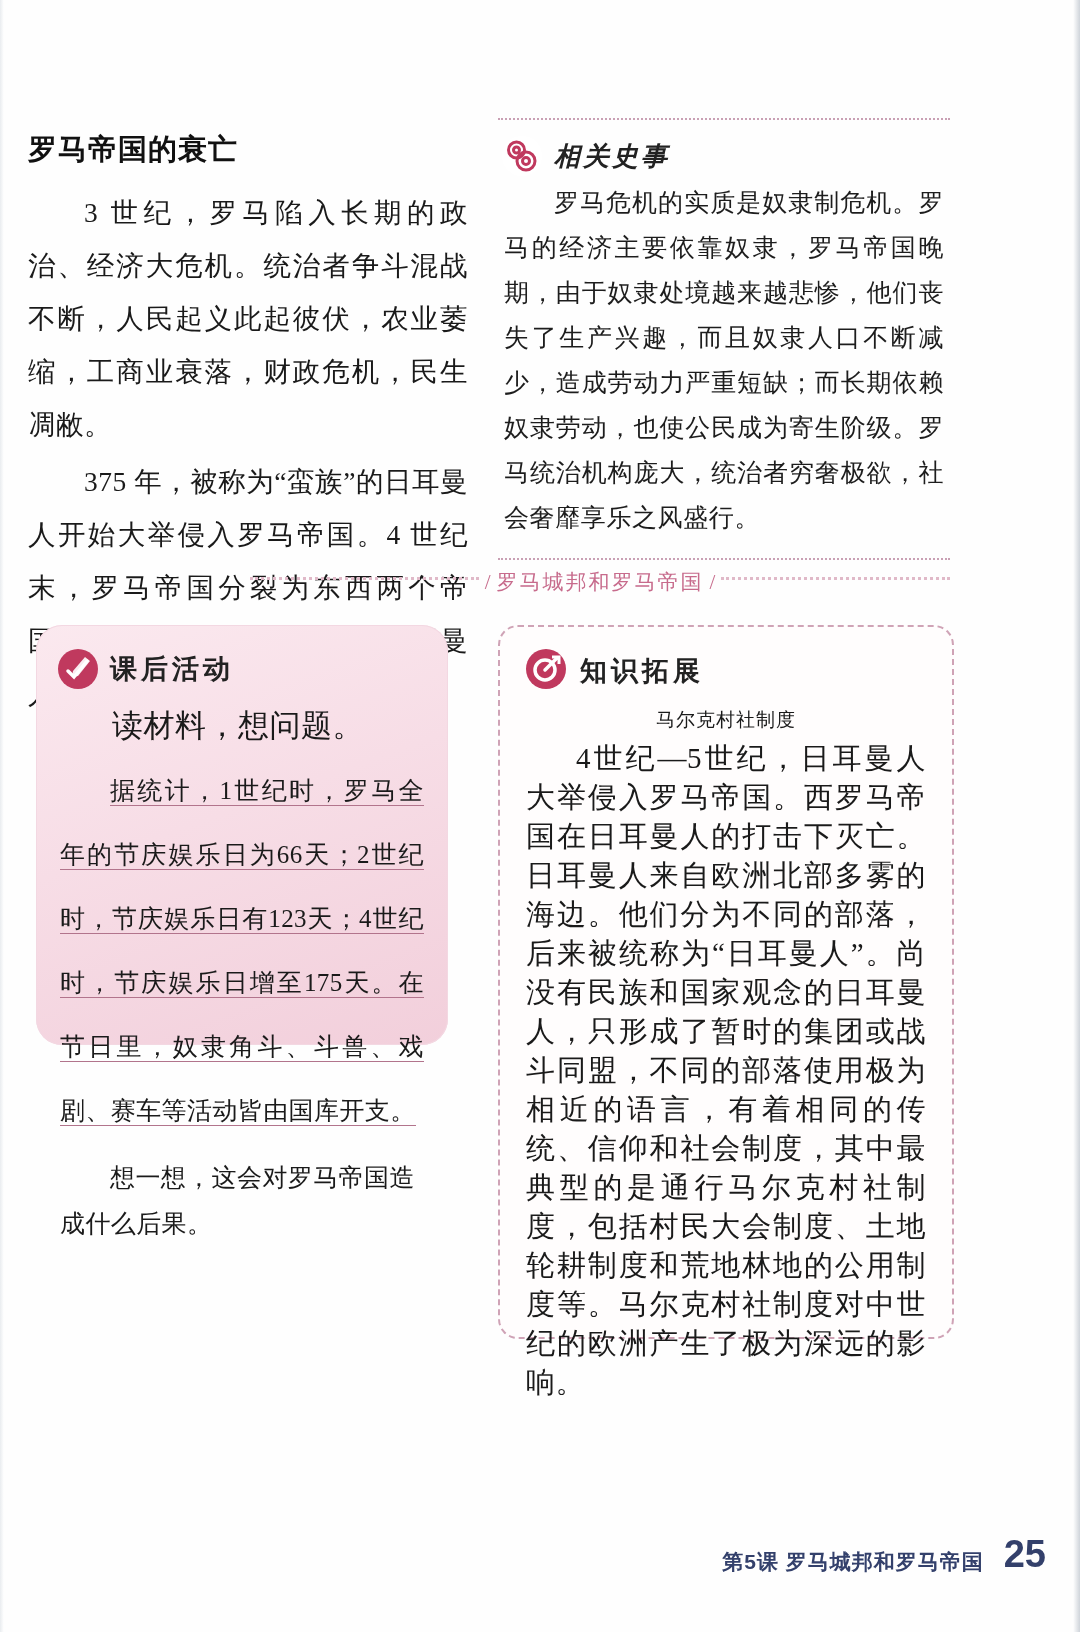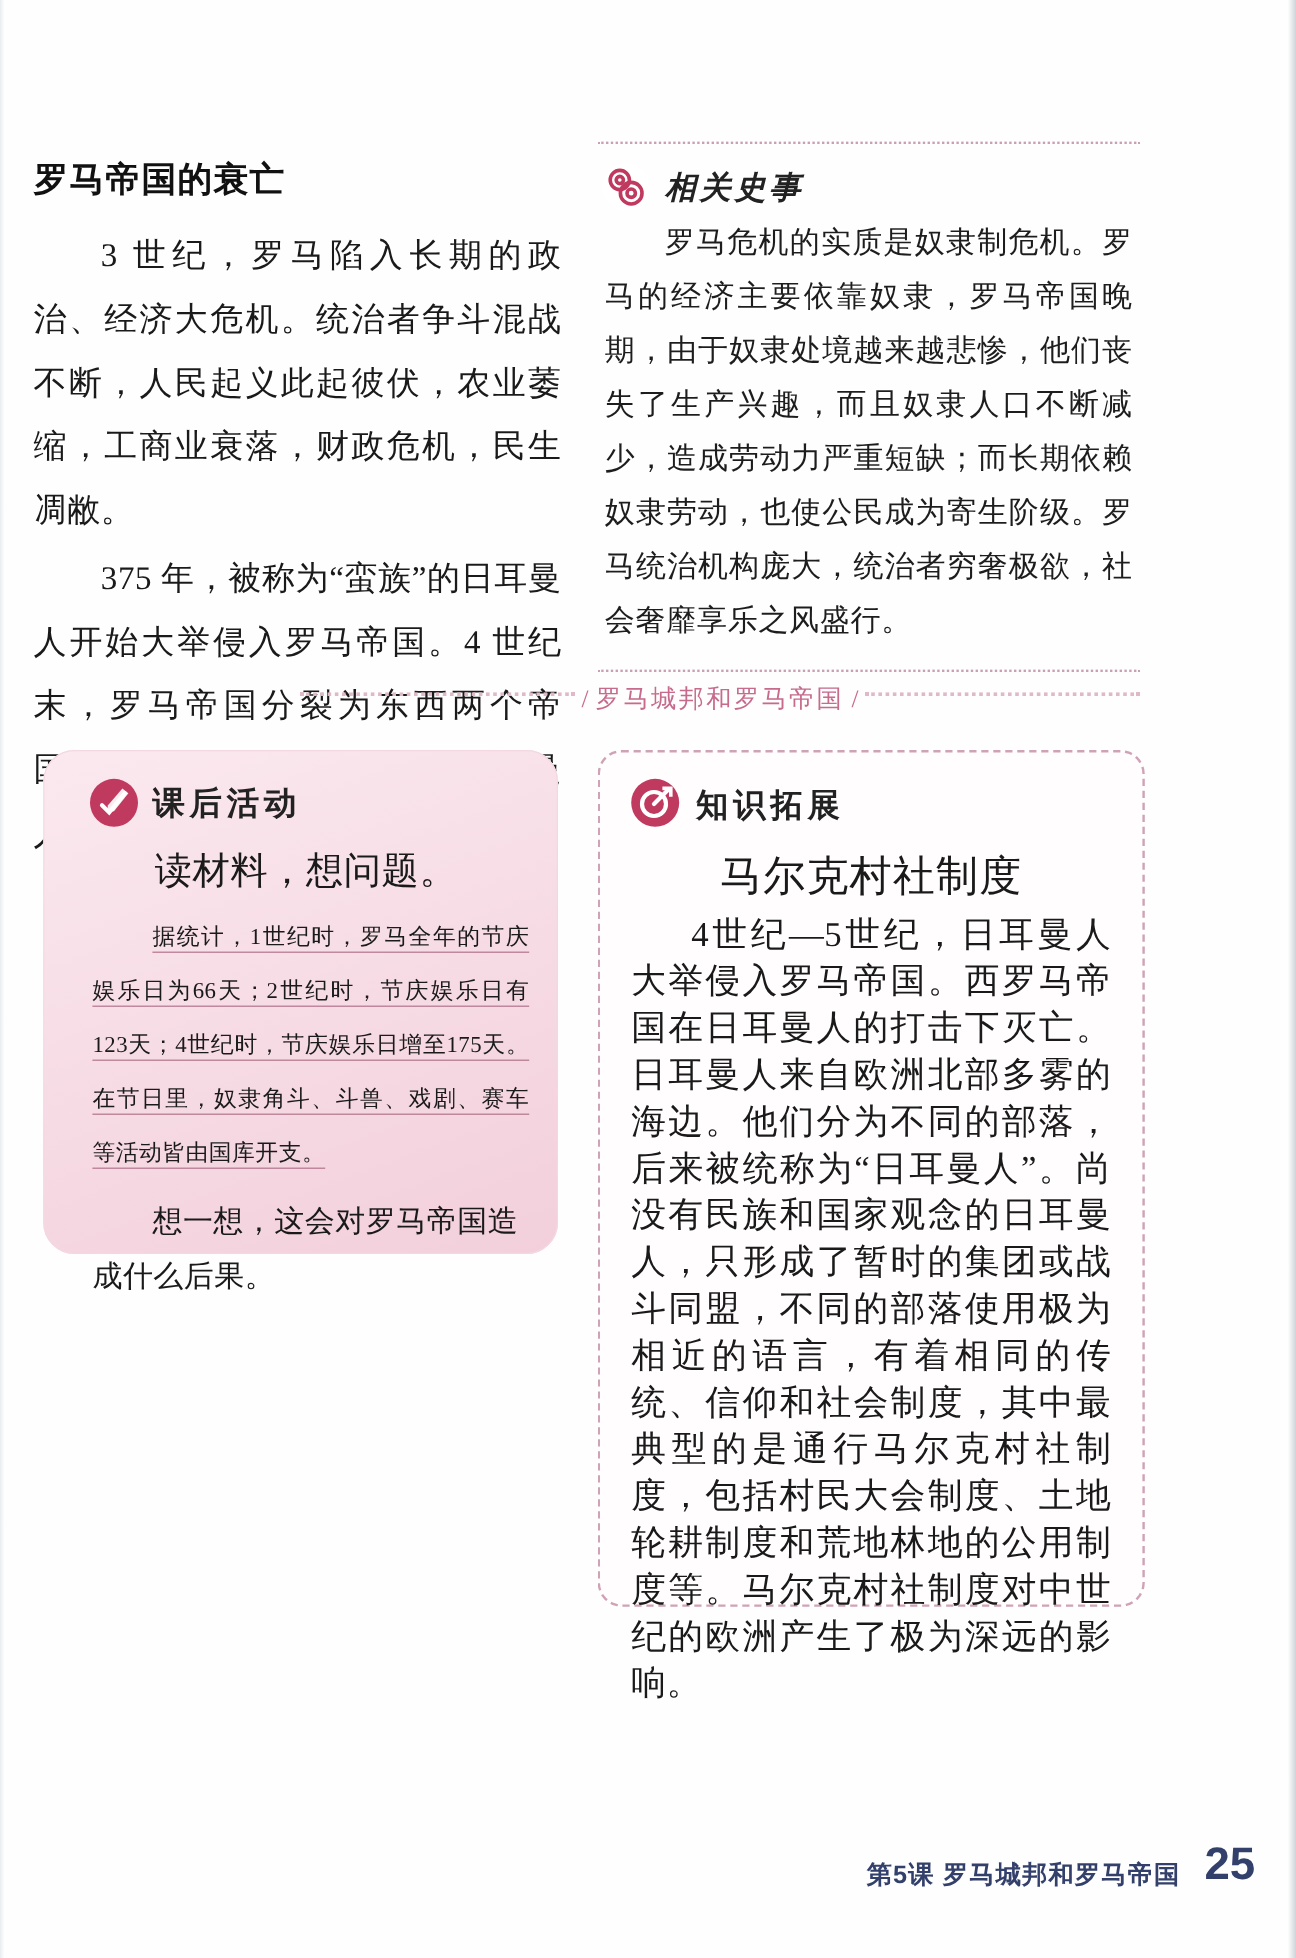--- a/index.html
+++ b/index.html
@@ -118,21 +118,20 @@
   
   .activity-card {
     position: absolute;
     left: 36px;
     top: 625px;
     width: 412px;
     height: 420px;
     border-radius: 26px;
     background: linear-gradient(160deg,#fbe9ef 0%, #f7dde6 45%, #f2cfdb 100%);
     box-shadow: 0 0 0 1px #f3d8e2 inset;
-    padding-left: 17px;
   }
   .activity-head {
     display: flex;
     align-items: center;
     gap: 12px;
     margin: 24px 0 0 22px;
   }
   .activity-head .title {
     font-family: "Liberation Sans", "DejaVu Sans", sans-serif;
     font-weight: bold;
@@ -146,22 +145,22 @@
   }
   .act-line {
     font-size: 31px;
     line-height: 46px;
     margin: 14px 26px 0 26px;
     text-indent: 50px;
     letter-spacing: 0.5px;
   }
   .act-quote {
     margin: 10px 24px 0 24px;
-    font-size: 19px;
-    line-height: 45px;
+    font-size: 25px;
+    line-height: 64px;
     text-indent: 50px;
     text-align: justify;
     letter-spacing: 0.4px;
     position: relative;
   }
   .act-quote .ul {
     border-bottom: 1px solid #b2748c;
     padding-bottom: 1px;
   }
   .act-final {
@@ -192,21 +191,21 @@
   .ext-head .title {
     font-family: "Liberation Sans", "DejaVu Sans", sans-serif;
     font-weight: bold;
     font-size: 27px;
     letter-spacing: 4px;
     color: #222;
   }
   .icon-ext { background: #c0395e; }
   .ext-subtitle {
     text-align: center;
-    font-size: 35px;
+    font-size: 19px;
     letter-spacing: 1px;
     margin: 18px 0 2px 0;
   }
   .ext-text {
     margin: 6px 26px 0 26px;
     font-size: 29px;
     line-height: 39px;
     text-indent: 50px;
     text-align: justify;
     letter-spacing: 0.4px;

